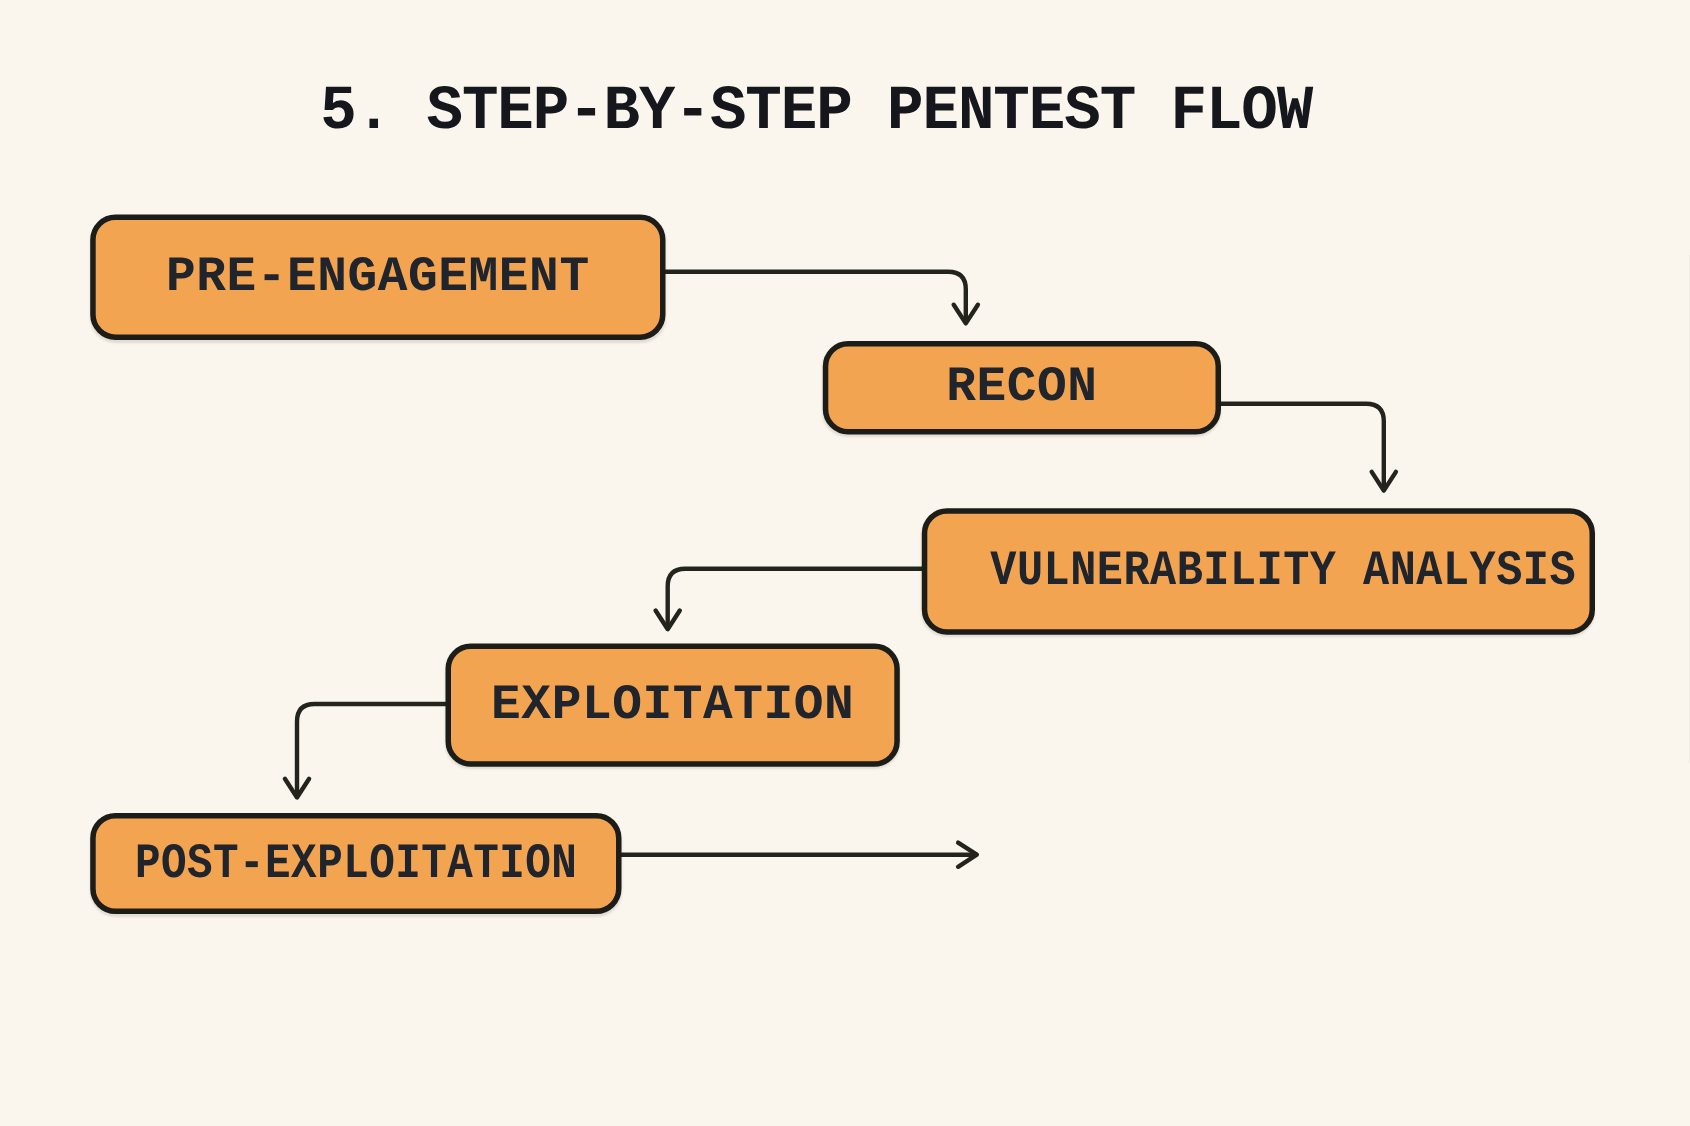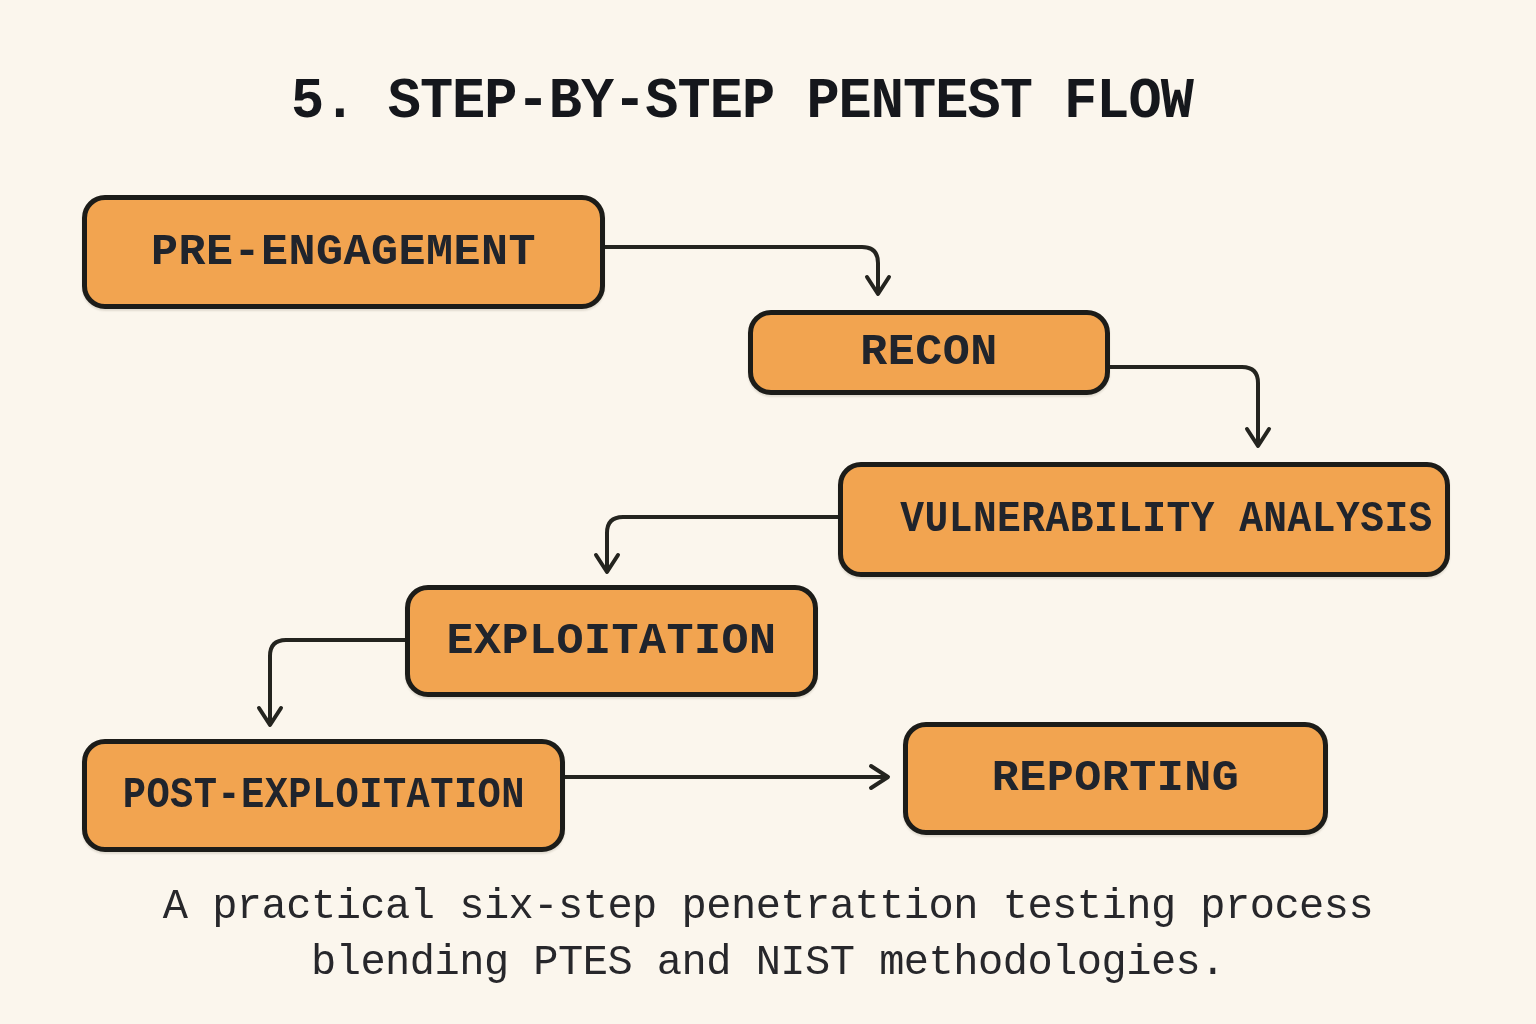--- a/index.html
+++ b/index.html
@@ -58,21 +58,21 @@
     color: #20242c;
     white-space: nowrap;
   }
   .node .label.condense { transform: scaleX(0.88); }
   .node .label.condense-more { transform: scaleX(0.86); }
 
   .n1 { left: 82px;  top: 195px; width: 523px; height: 114px; }
   .n2 { left: 700px; top: 310px; width: 362px; height: 85px; margin-left: 48px; }
   .n3 { left: 838px; top: 462px; width: 612px; height: 115px; padding-left: 46px; }
   .n4 { left: 405px; top: 585px; width: 413px; height: 112px; align-items: center; }
-  .n5 { left: 82px;  top: 739px; width: 483px; height: 113px; }
+  .n5 { left: 82px;  top: 739px; width: 483px; height: 92px; }
   .n6 { left: 903px; top: 722px; width: 425px; height: 113px; }
 
   .caption {
     position: absolute;
     top: 880px;
     left: 0;
     width: 1536px;
     text-align: center;
     font-size: 42px;
     line-height: 1.33;
@@ -113,22 +113,15 @@
   </div>
 
   <div class="node n4">
     <span class="label">EXPLOITATION</span>
   </div>
 
   <div class="node n5">
     <span class="label condense-more">POST-EXPLOITATION</span>
   </div>
 
-  <div class="node n6">
-    <span class="label">REPORTING</span>
-  </div>
 
-  <div class="caption">
-    <div>A practical six-step penetrattion testing process</div>
-    <div>blending PTES and NIST methodologies.</div>
-  </div>
 
 </div>
 
 </body></html>

